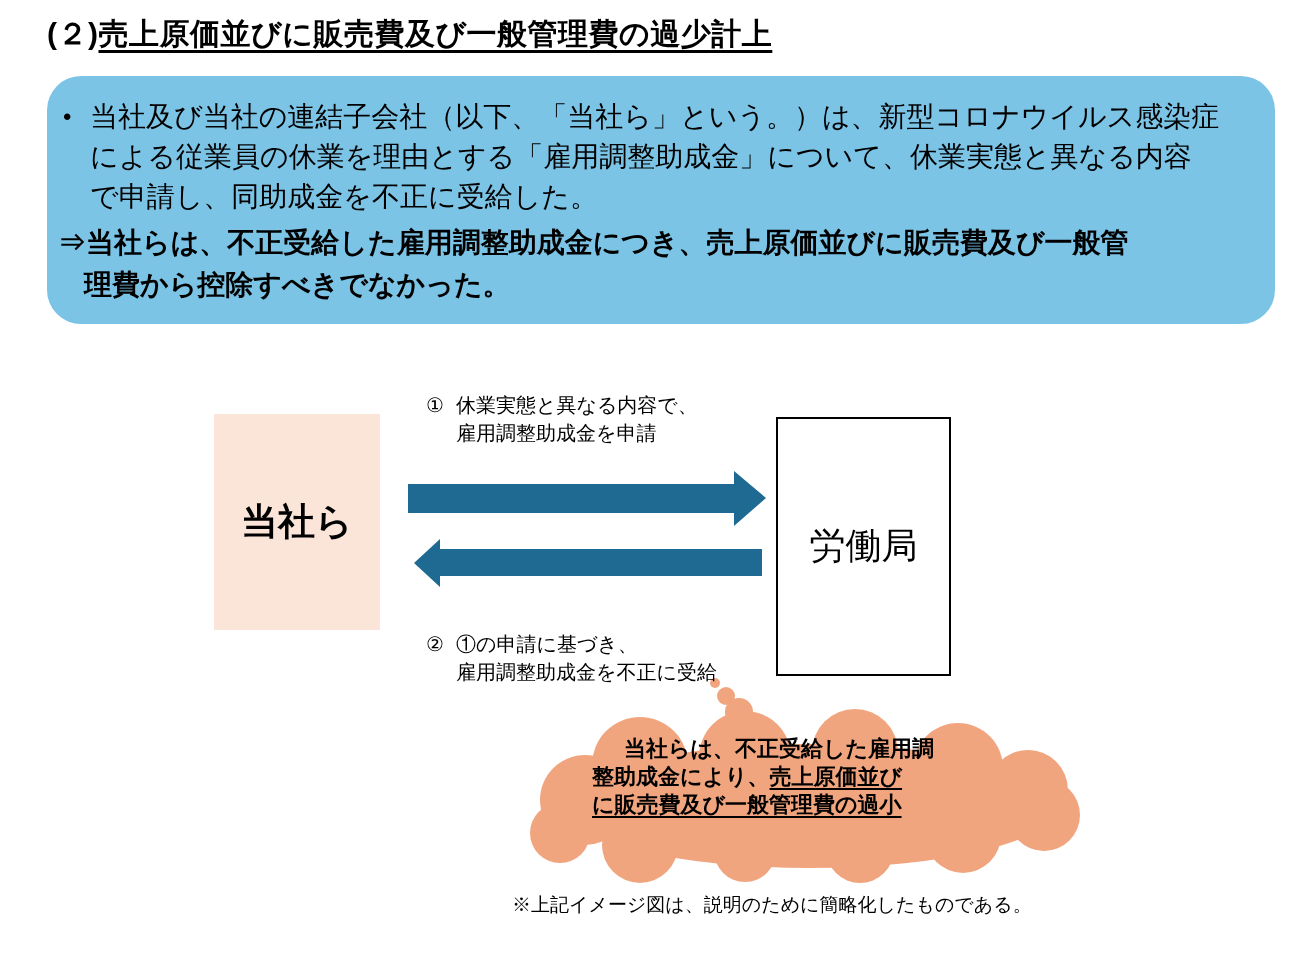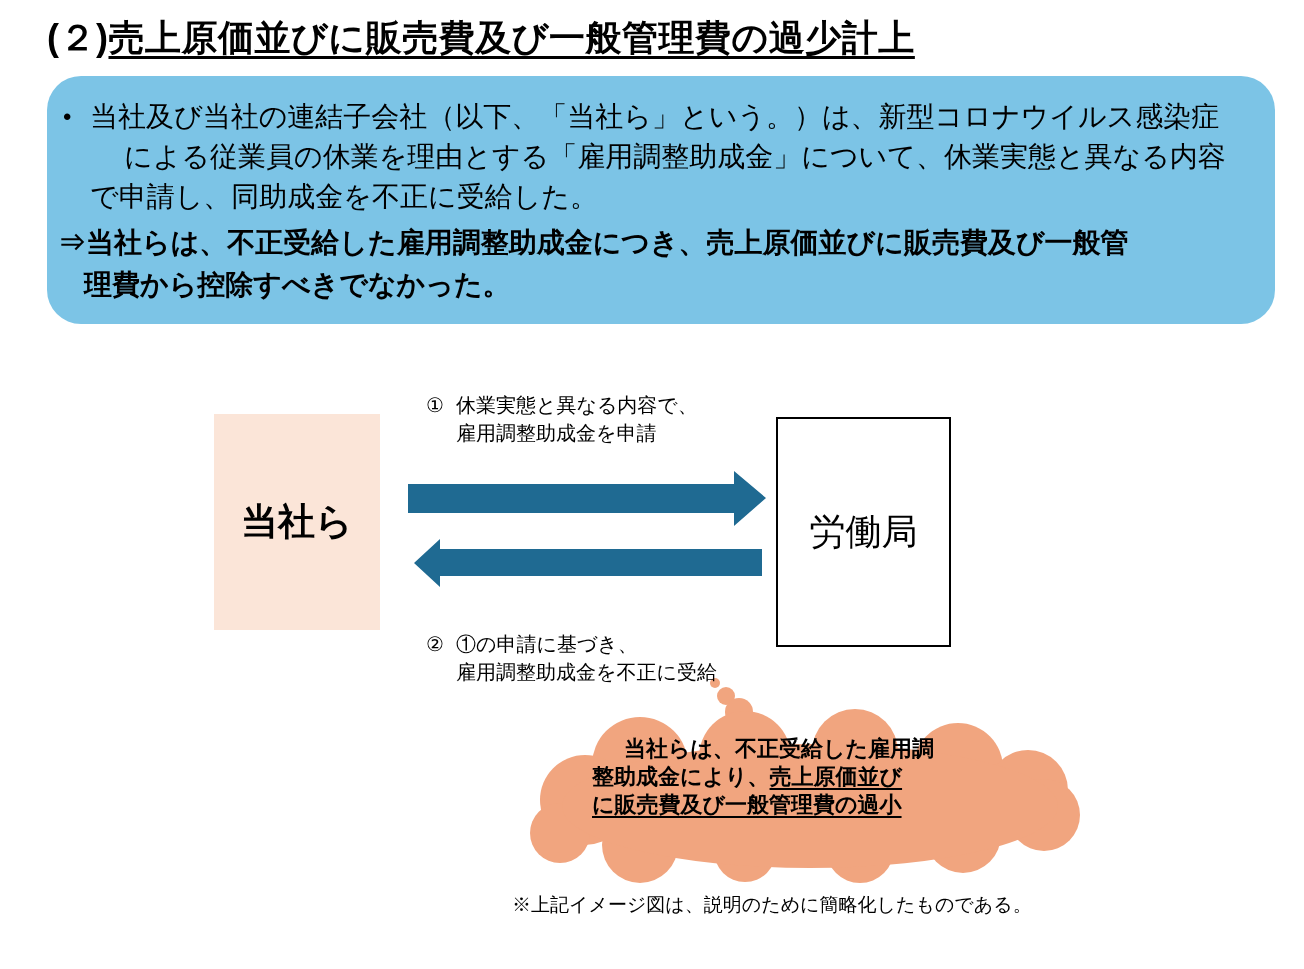--- a/index.html
+++ b/index.html
@@ -2,48 +2,48 @@
 <html><head>
 <meta charset="utf-8">
 <style>
   html,body{margin:0;padding:0;background:#fff;}
   .slide{
     position:relative;width:1304px;height:969px;background:#ffffff;overflow:hidden;
     font-family:"Liberation Sans",sans-serif;color:#000;
   }
   
   .title{
-    position:absolute;left:47px;top:14px;font-size:36px;font-weight:700;
+    position:absolute;left:47px;top:14px;font-size:30px;font-weight:700;
     white-space:nowrap;letter-spacing:0.5px;
   }
   .title .u{
     text-decoration:underline;
     text-decoration-thickness:2.5px;
     text-underline-offset:6px;
   }
   
   .summary{
     position:absolute;left:47px;top:76px;width:1228px;height:248px;
     background:#7CC4E6;border-radius:34px;
   }
   .bl{position:absolute;white-space:nowrap;font-size:28px;line-height:34px;}
   .bullet{position:absolute;left:16px;top:27px;font-size:24px;}
   .l1{left:43px;top:24px;}
-  .l2{left:43px;top:64px;margin-left:34px;}
+  .l2{left:43px;top:64px;}
   .l3{left:43px;top:104px;}
   .l4{left:11px;top:150px;font-weight:700;}
   .l5{left:37px;top:192px;font-weight:700;}
   
   .company-box{
     position:absolute;left:214px;top:414px;width:166px;height:216px;
     background:#FBE5D8;display:flex;align-items:center;justify-content:center;
     font-size:37px;font-weight:700;
   }
   .labor-box{
-    position:absolute;left:776px;top:417px;width:175px;height:230px;
+    position:absolute;left:776px;top:417px;width:175px;height:259px;
     background:#ffffff;border:2px solid #000;box-sizing:border-box;
     display:flex;align-items:center;justify-content:center;
     font-size:36px;font-weight:400;
   }
   
   .gfx{position:absolute;left:0;top:0;pointer-events:none;}
   
   .alabel{
     position:absolute;display:flex;align-items:flex-start;
     font-size:20px;line-height:28px;white-space:nowrap;

